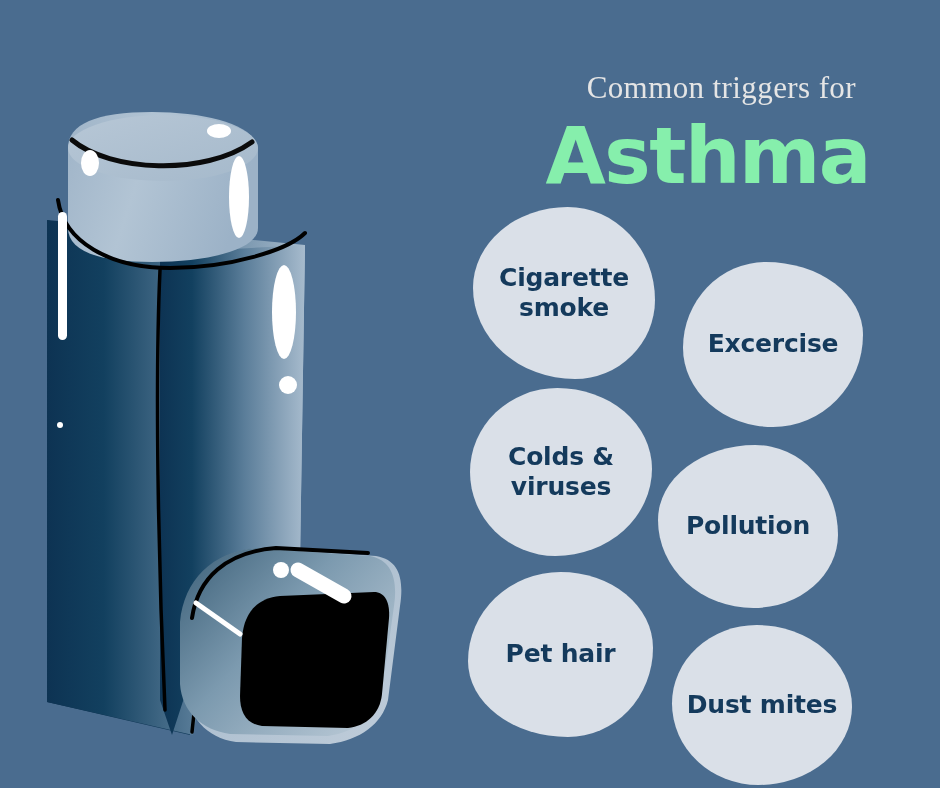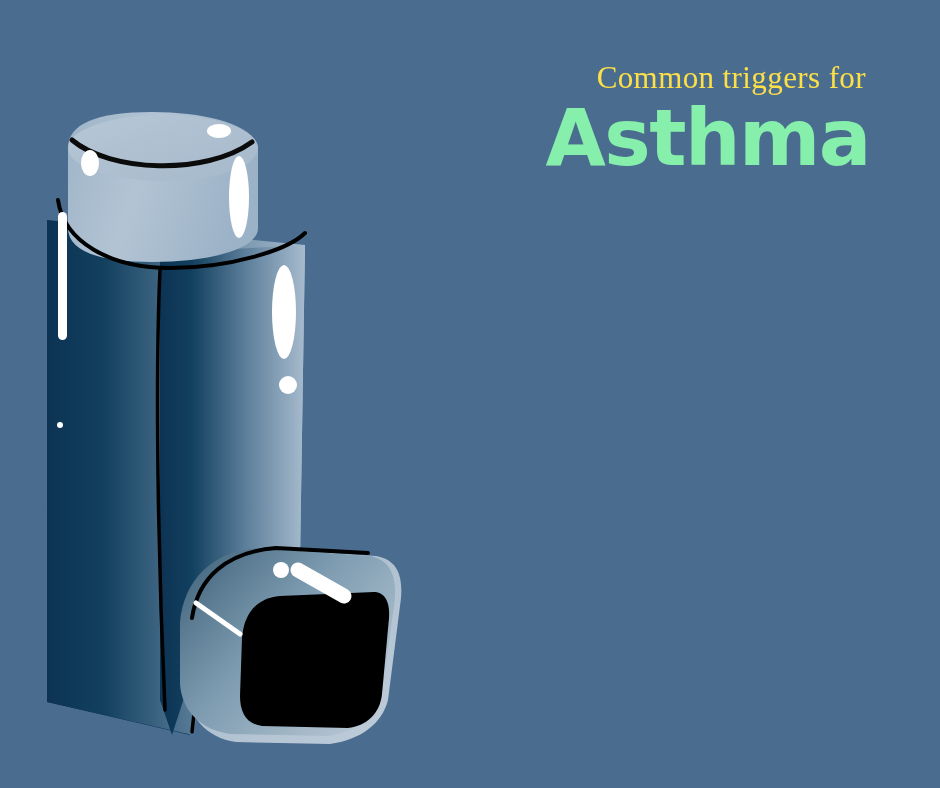--- a/index.html
+++ b/index.html
@@ -30,24 +30,24 @@
     position: absolute;
     right: 70px;
     top: 58px;
     width: 420px;
     text-align: right;
   }
   #eyebrow {
     font-family: "Liberation Serif", serif;
     font-size: 31px;
     font-weight: 400;
-    color: #fde047;
+    color: #e5e5e5;
     letter-spacing: 0.4px;
     line-height: 1;
-    margin: 4px;
+    margin: 14px;
     white-space: nowrap;
   }
   #title {
     font-family: "DejaVu Sans", sans-serif;
     font-size: 78px;
     font-weight: 700;
     color: #86efac;
     letter-spacing: -1.5px;
     line-height: 1.0;
     margin: 6px 0 0 0;
@@ -190,14 +190,34 @@
       <path d="M298,570 L344,596" stroke="#ffffff" stroke-width="15" stroke-linecap="round" fill="none"></path>
       <path d="M196,603 L240,634" stroke="#ffffff" stroke-width="5" stroke-linecap="round" fill="none"></path>
     </g>
   </svg>
 
   <div id="heading">
     <p id="eyebrow">Common triggers for</p>
     <p id="title">Asthma</p>
   </div>
 
+  <div id="bubbles">
+    <div class="bubble b0">
+      <span class="bubble-label">Cigarette smoke</span>
+    </div>
+    <div class="bubble b1">
+      <span class="bubble-label">Excercise</span>
+    </div>
+    <div class="bubble b2">
+      <span class="bubble-label">Colds &amp; viruses</span>
+    </div>
+    <div class="bubble b3">
+      <span class="bubble-label">Pollution</span>
+    </div>
+    <div class="bubble b4">
+      <span class="bubble-label">Pet hair</span>
+    </div>
+    <div class="bubble b5">
+      <span class="bubble-label">Dust mites</span>
+    </div>
+  </div>
 
 </div>
 
 </body></html>

